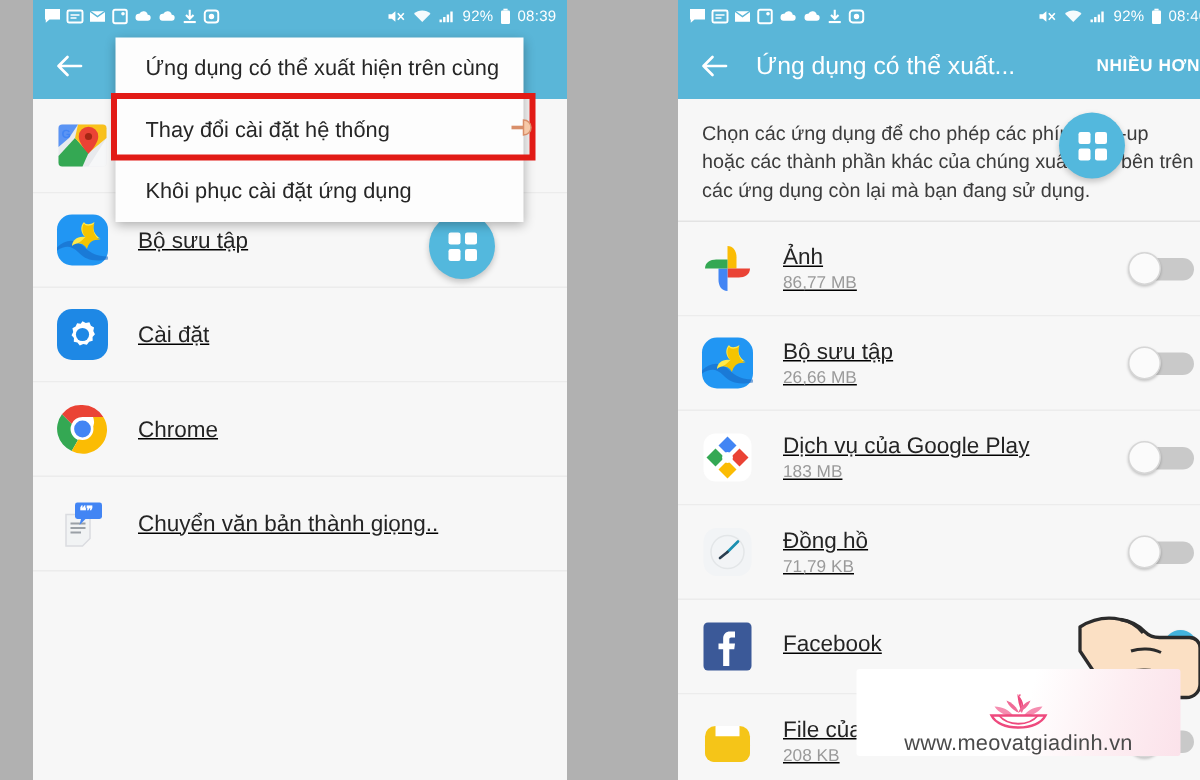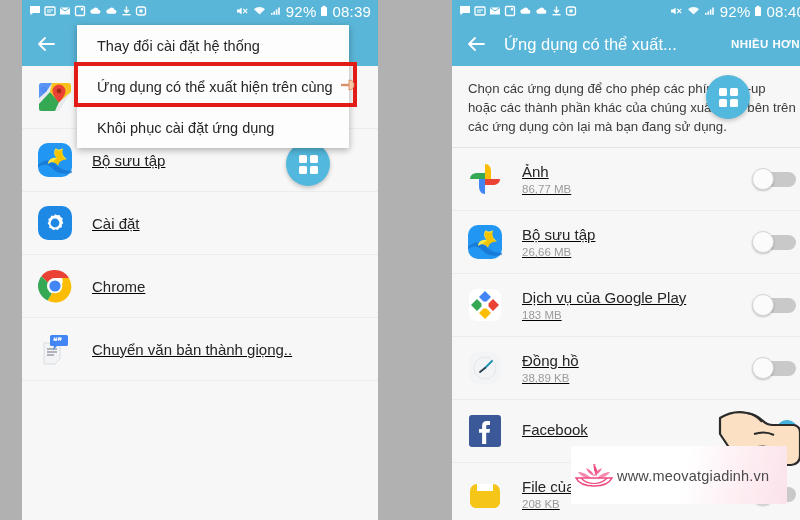--- a/index.html
+++ b/index.html
@@ -18,21 +18,21 @@
   .phone-left  { left: 22px;  width: 356px; }
   .phone-right { left: 452px; width: 360px; }
 
   
   .statusbar {
     height: 22px; background: #5ab6d8; color: #ffffff;
     display: flex; align-items: center; padding: 0 7px;
     font-size: 11px;
   }
   .sb-left { display: flex; align-items: center; gap: 3px; flex: 1; }
-  .sb-right { display: flex; align-items: center; gap: 4px; font-size: 15px; letter-spacing: .2px;}
+  .sb-right { display: flex; align-items: center; gap: 4px; font-size: 10px; letter-spacing: .2px;}
   .sb-ico { display: block; }
 
   
   .appbar {
     height: 44px; background: #5ab6d8; color: #ffffff;
     display: flex; align-items: center; padding: 0 12px;
     position: relative;
   }
   .back-arrow { width: 24px; height: 24px; flex: 0 0 24px; }
   .appbar-title {
@@ -116,21 +116,21 @@
     position: absolute; z-index: 42; left: 318px; top: 76px;
     width: 18px; height: 18px;
   }
 
   
   .watermark {
     position: absolute; z-index: 60;
     left: 571px; top: 446px; width: 216px; height: 58px;
     background: linear-gradient(105deg, #ffffff 0%, #ffffff 52%, #fdeef2 78%, #fbe2ea 100%);
     border-radius: 2px;
-    display: flex; flex-direction: row; align-items: center; justify-content: flex-start;
+    display: flex; flex-direction: column; align-items: center; justify-content: flex-end;
   }
   .wm-text {
     font-size: 14.5px; color: #4a4a4a; letter-spacing: .2px; margin-top: 1px;
   }
 
   
   .hand { position: absolute; z-index: 55; left: 718px; top: 398px; }
 
   
   .ghost-row { position: absolute; left: 14px; }
@@ -319,22 +319,22 @@
             <i></i>
             <i></i>
             <i></i>
             <i></i>
           </div>
       </div>
 
     </div>
 
     <div class="menu">
+      <div class="menu-item highlighted">Ứng dụng có thể xuất hiện trên cùng</div>
       <div class="menu-item">Thay đổi cài đặt hệ thống</div>
-      <div class="menu-item highlighted">Ứng dụng có thể xuất hiện trên cùng</div>
       <div class="menu-item">Khôi phục cài đặt ứng dụng</div>
     </div>
     <div class="menu-highlight-box"></div>
     <svg class="menu-cursor" viewBox="0 0 18 18">
       <path d="M1 9h9" stroke="#d98f6a" stroke-width="2.4" fill="none"></path>
       <path d="M9 4c3 0 5 2.2 5 5s-2 5-5 5z" fill="#f6c9a8" stroke="#d98f6a" stroke-width="1"></path>
     </svg>
 
   </div>
 
@@ -476,21 +476,21 @@
             <div class="icon-box">
               <svg width="38" height="38" viewBox="0 0 38 38">
                 <rect x="3" y="3" width="32" height="32" rx="9" fill="#f2f4f6"></rect>
                 <circle cx="19" cy="19" r="11" fill="none" stroke="#e3e6e8" stroke-width="1"></circle>
                 <path d="M19 19l7-7" stroke="#1b8fb0" stroke-width="1.8" stroke-linecap="round"></path>
                 <path d="M19 19l-5 4" stroke="#2c3e50" stroke-width="1.8" stroke-linecap="round"></path>
               </svg>
             </div>
             <div class="row-text">
               <div class="row-title">Đồng hồ</div>
-              <div class="row-sub">38,89 KB</div>
+              <div class="row-sub">71,79 KB</div>
             </div>
           </div>
           <div class="toggle">
             <div class="tg-track"></div>
             <div class="tg-knob"></div>
           </div>
         </div>
 
         <div class="row">
           <div class="row-left">

